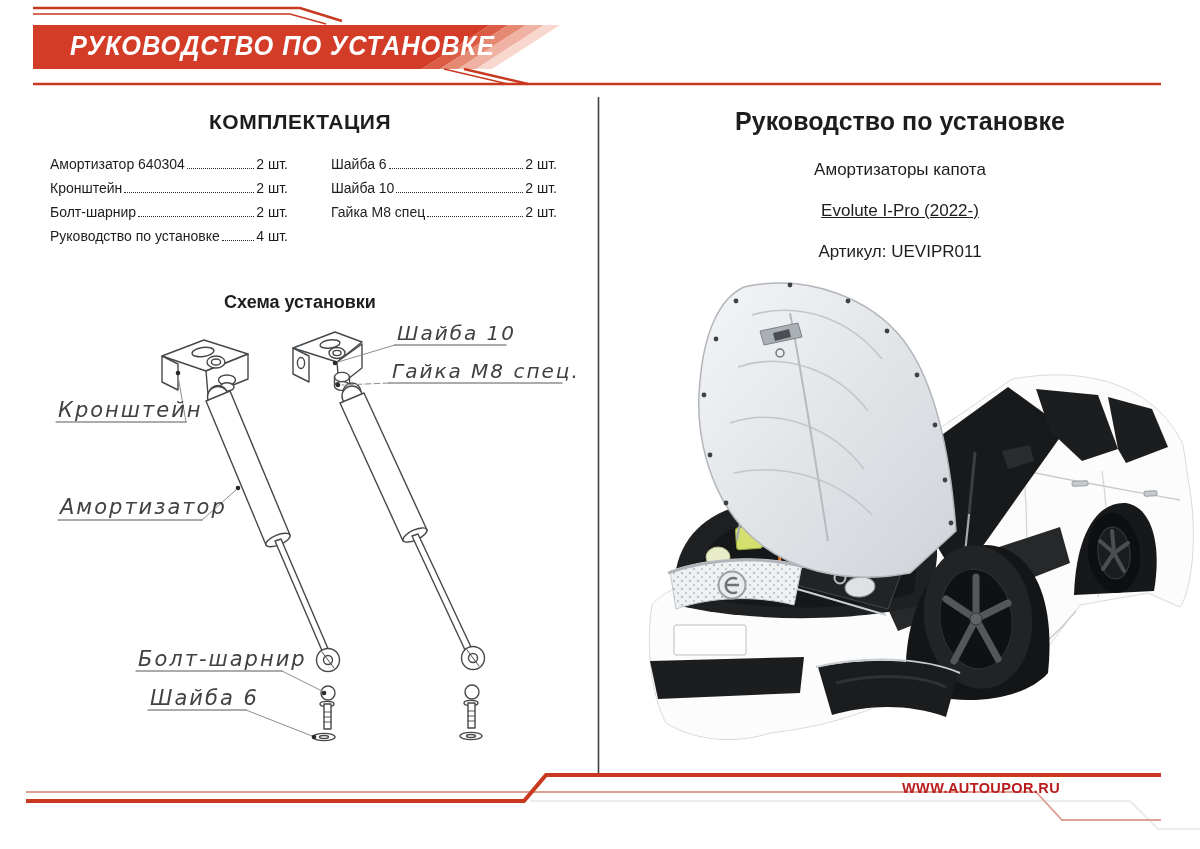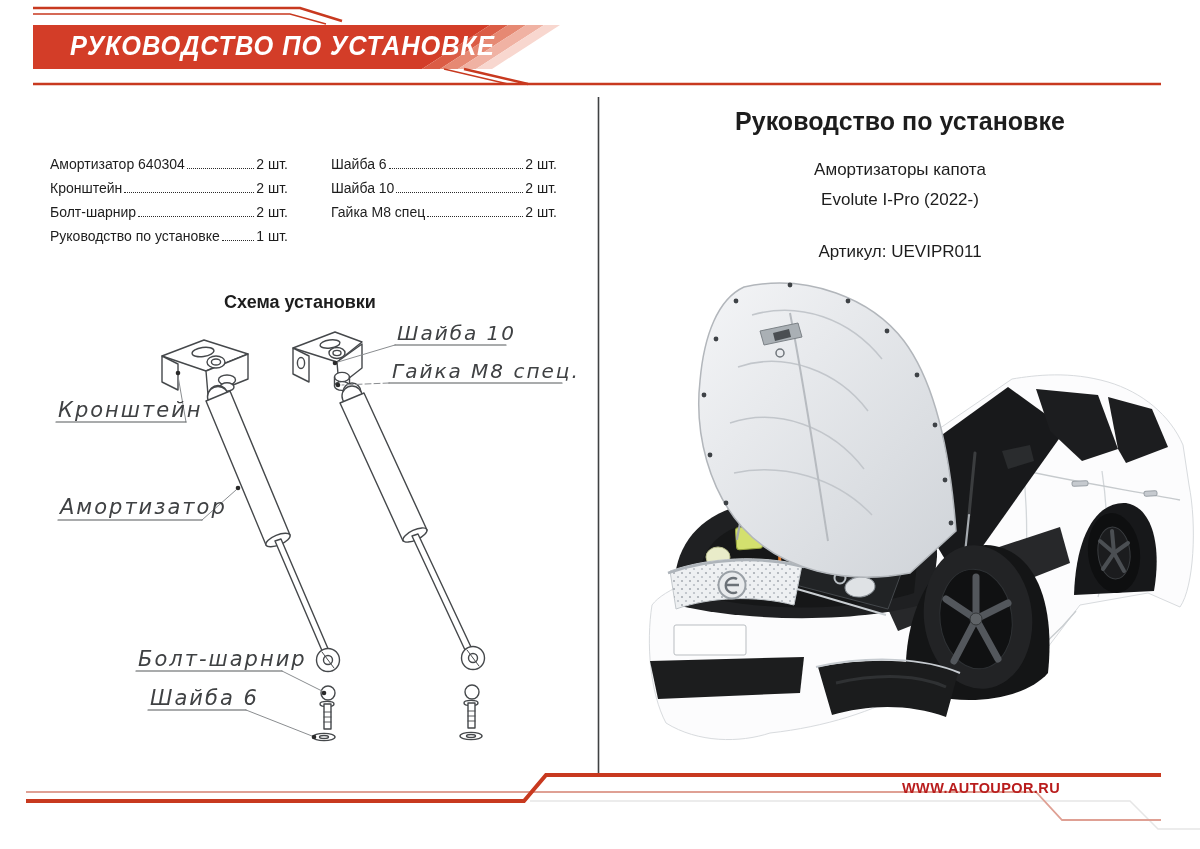--- a/index.html
+++ b/index.html
@@ -25,21 +25,21 @@
   .plist.c2{left:331px;width:226px;}
   .plist-row{display:flex;align-items:baseline;line-height:24px;}
   .pname{white-space:nowrap;}
   .dots{flex:1;border-bottom:1.7px dotted #2b2b2b;margin:0 2px 4px 2px;min-width:8px;}
   .qty{white-space:nowrap;}
   
   .right-col{left:600px;width:600px;text-align:center;}
   .rp-title{top:107px;font-size:25px;font-weight:bold;}
   .rp-line{font-size:17px;}
   .rp-product{top:160px;}
-  .rp-vehicle{top:190px;}
+  .rp-vehicle{top:201px;text-decoration:underline;}
   .rp-sku{top:242px;}
   
   .site{left:750px;top:780px;width:310px;text-align:right;
     font-size:14.5px;font-weight:bold;letter-spacing:.4px;color:#b91c1c;}
   
   .draft{font-family:"DejaVu Sans",sans-serif;font-style:italic;font-weight:400;
     fill:#3f4143;letter-spacing:2px;}
 </style>
 </head>
 <body>
@@ -302,41 +302,42 @@
 
     <g fill="none">
       <path d="M530,801 H1130 L1158,829 H1200" stroke="#e6e6e6" stroke-width="1.5"></path>
       <path d="M26,792 H1036 L1062,820 H1161" stroke="#dfa094" stroke-width="1.8"></path>
       <path d="M26,801 H524 L546,775 H1161" stroke="#c8391f" stroke-width="4"></path>
     </g>
   </svg>
 
   <div class="abs banner-title" style="z-index:2">РУКОВОДСТВО ПО УСТАНОВКЕ</div>
 
+  <div class="abs left-col parts-title" style="z-index:2">КОМПЛЕКТАЦИЯ</div>
 
   <div class="plist c1" style="z-index:2">
     <div class="plist-row">
       <span class="pname">Амортизатор 640304</span>
       <span class="dots"></span>
       <span class="qty">2 шт.</span>
     </div>
     <div class="plist-row">
       <span class="pname">Кронштейн</span>
       <span class="dots"></span>
       <span class="qty">2 шт.</span>
     </div>
     <div class="plist-row">
       <span class="pname">Болт-шарнир</span>
       <span class="dots"></span>
       <span class="qty">2 шт.</span>
     </div>
     <div class="plist-row">
       <span class="pname">Руководство по установке</span>
       <span class="dots"></span>
-      <span class="qty">1 шт.</span>
+      <span class="qty">4 шт.</span>
     </div>
   </div>
 
   <div class="plist c2" style="z-index:2">
     <div class="plist-row">
       <span class="pname">Шайба 6</span>
       <span class="dots"></span>
       <span class="qty">2 шт.</span>
     </div>
     <div class="plist-row">

